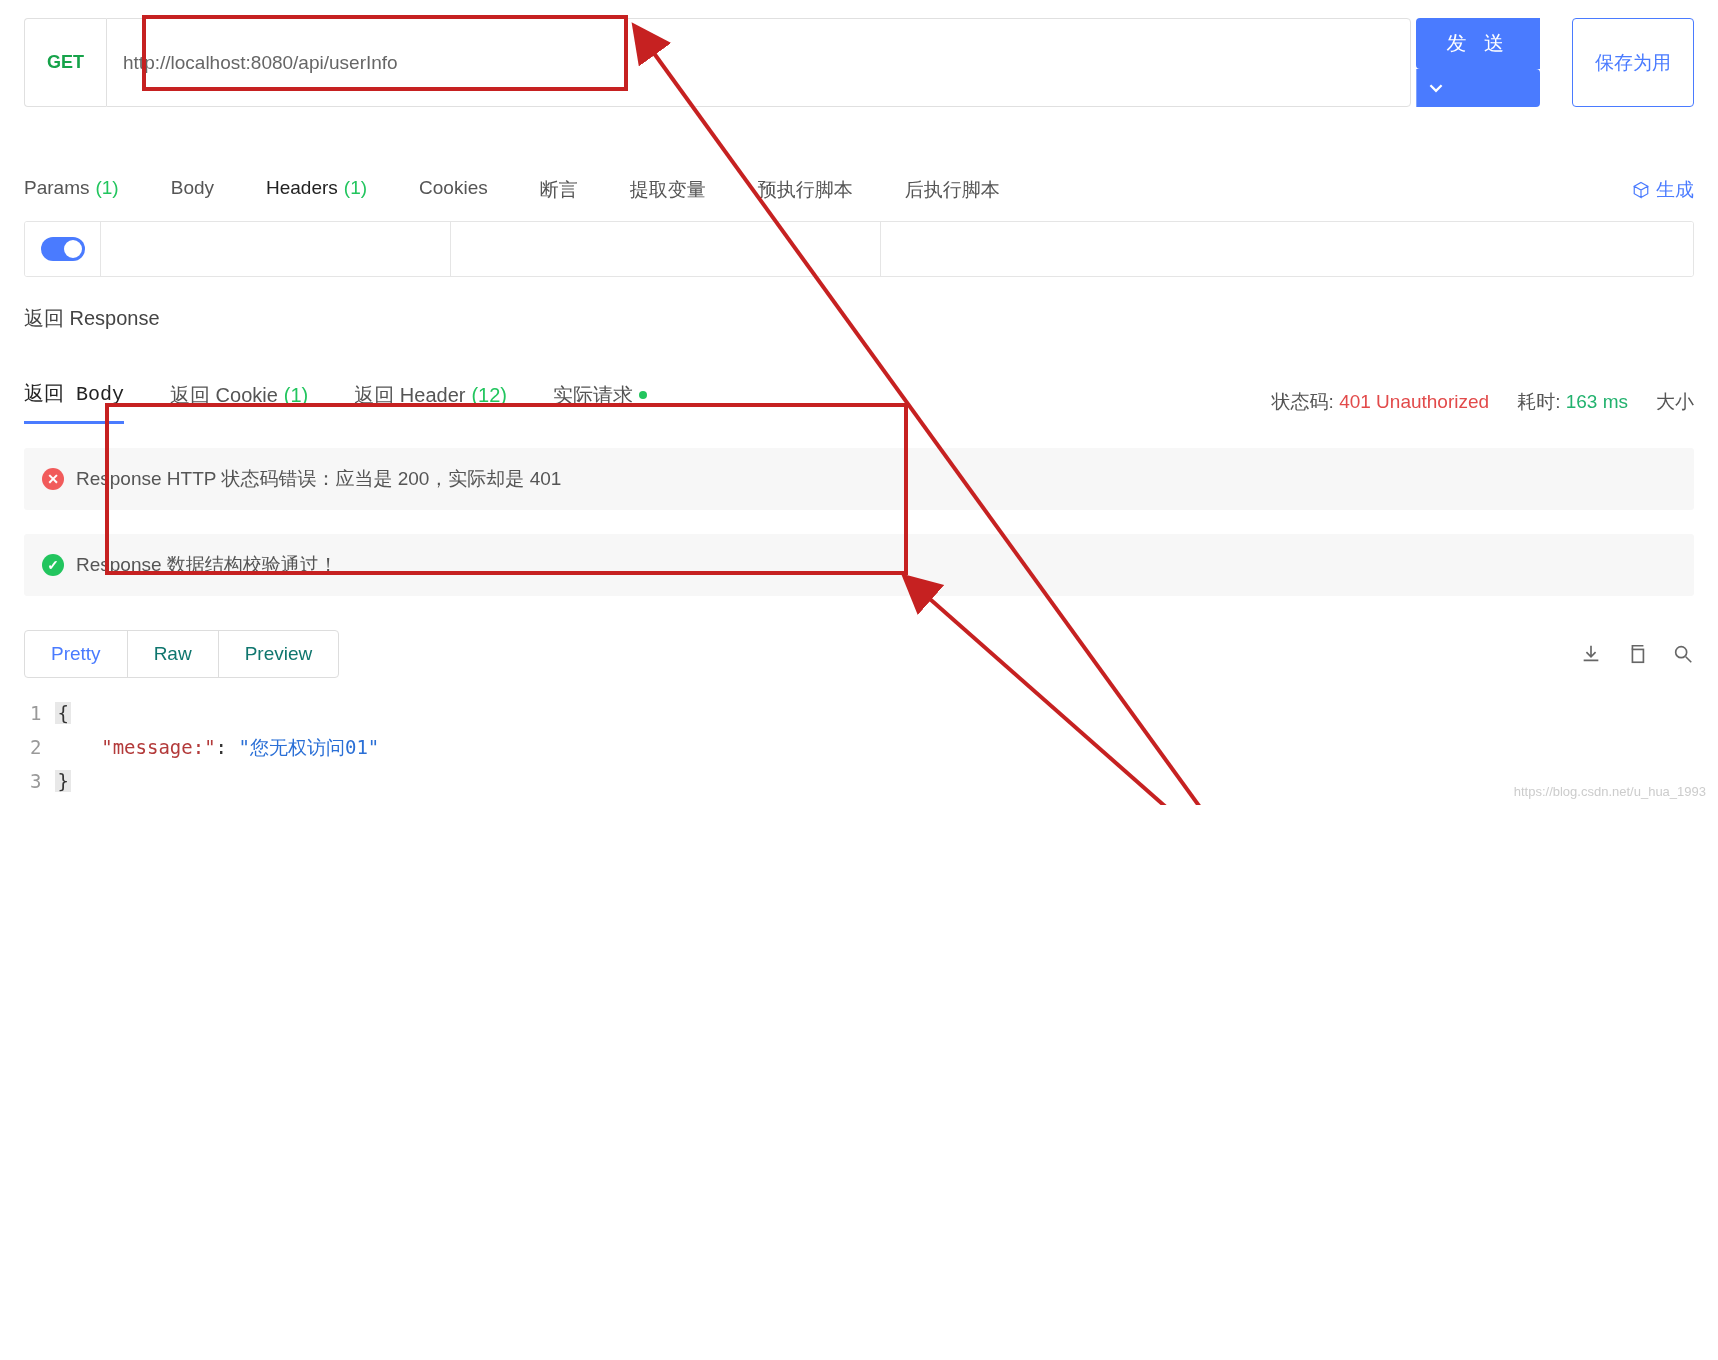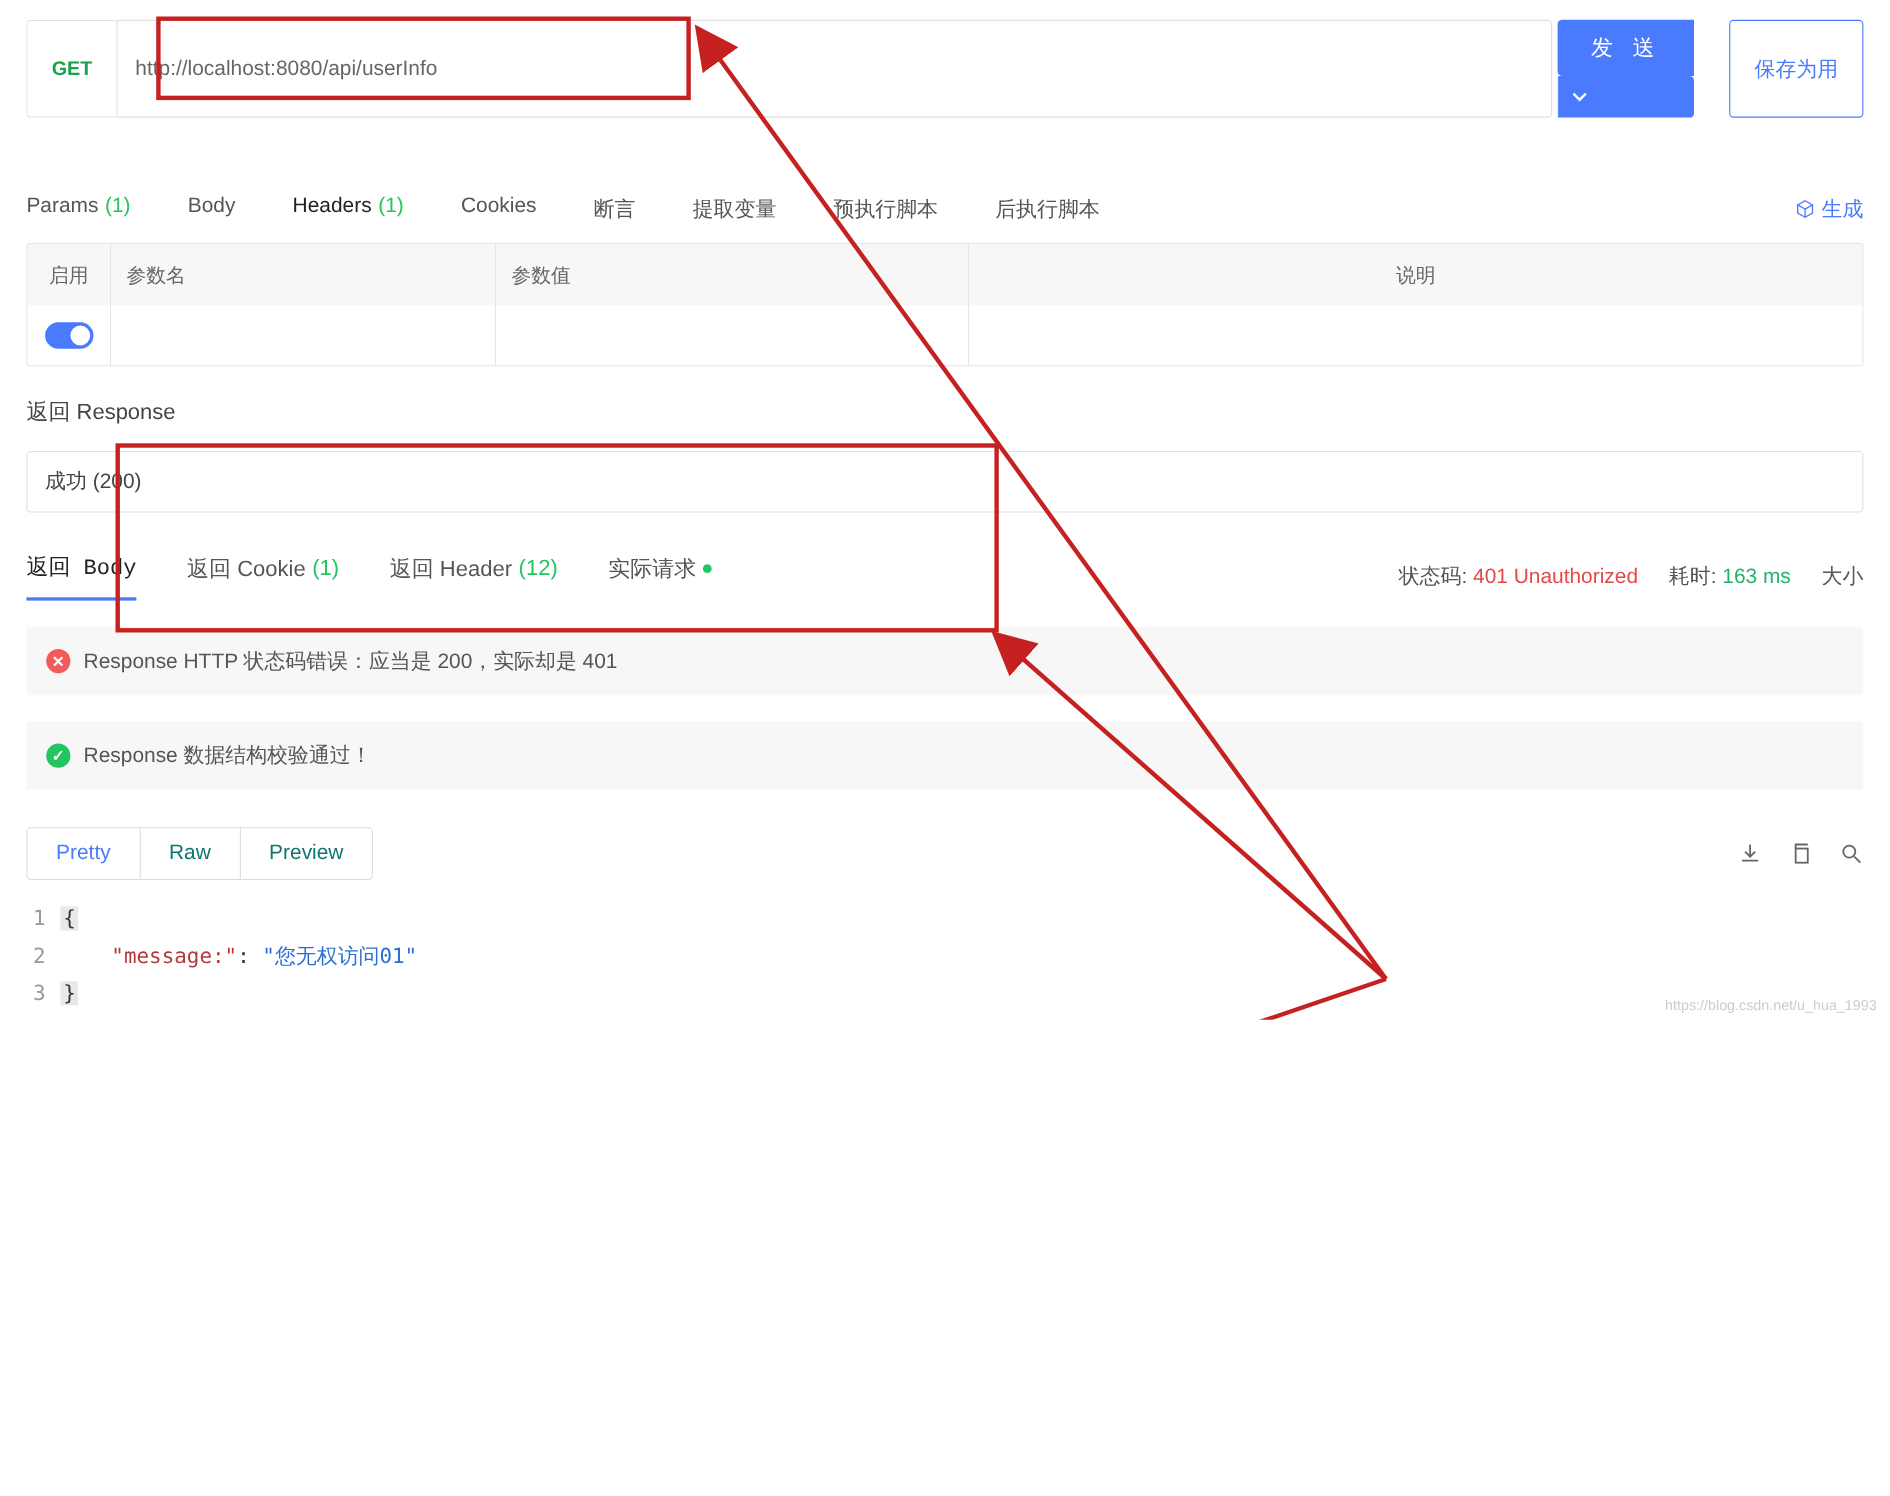--- a/index.html
+++ b/index.html
@@ -242,38 +242,31 @@
     <div class="tabs-spacer"></div>
     <div class="gen-link">
       <svg class="cube-icon" viewBox="0 0 24 24">
           <path d="M12 2 L21 7 L12 12 L3 7 Z M3 7 V17 L12 22 V12 M21 7 V17 L12 22" stroke="#4a7bff" stroke-width="1.6" fill="none"></path>
         </svg>
       <span>生成</span>
     </div>
   </div>
 
   <div class="headers-table">
-    <div class="htr head">
-      <div class="hcell enable">启用</div>
-      <div class="hcell name">参数名</div>
-      <div class="hcell value">参数值</div>
-      <div class="hcell desc">说明</div>
-    </div>
     <div class="htr body">
       <div class="hcell enable">
           <div class="toggle"></div>
         </div>
       <div class="hcell name"></div>
       <div class="hcell value"></div>
       <div class="hcell desc"></div>
     </div>
   </div>
 
   <div class="resp-title">返回 Response</div>
-  <div class="resp-select">成功 (200)</div>
 
   <div class="resp-tabs-row">
     <div class="resp-tab active">返回 Body</div>
     <div class="resp-tab">
       <span>返回 Cookie</span>
       <span class="tab-count">(1)</span>
     </div>
     <div class="resp-tab">
       <span>返回 Header</span>
       <span class="tab-count">(12)</span>

